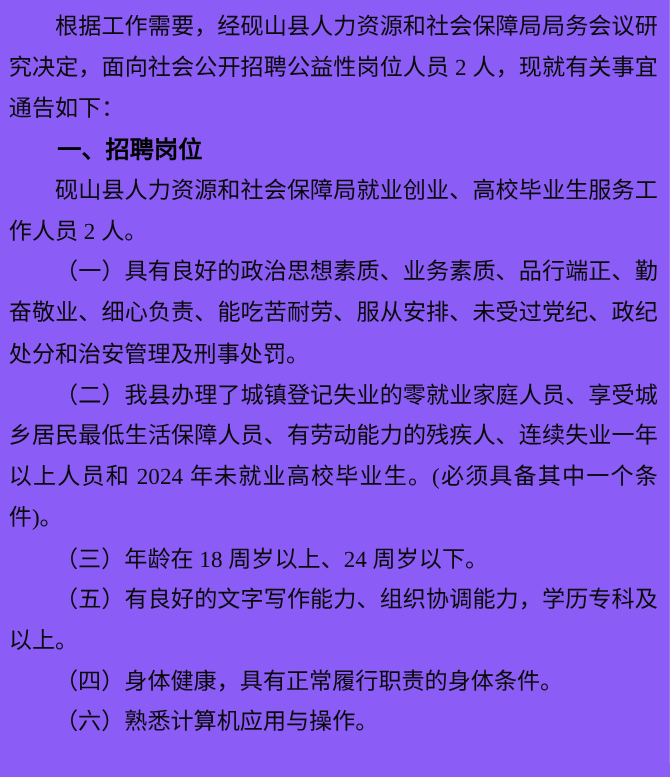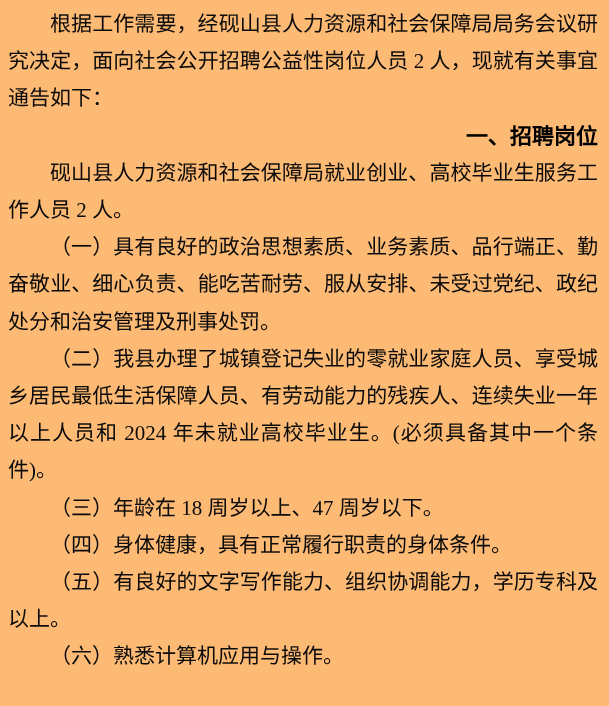--- a/index.html
+++ b/index.html
@@ -10,21 +10,21 @@
   body {
     width: 609px;
     height: 706px;
     overflow: hidden;
   }
   .page {
     box-sizing: border-box;
     width: 609px;
     height: 706px;
     padding: 6px 11px 0 8px;
-    background: #fdba74;
+    background: #8b5cf6;
     color: #0a0a0a;
     font-family: "Liberation Serif", "DejaVu Serif", serif;
     font-size: 21px;
     line-height: 37.2px;
     text-align: justify;
     text-justify: inter-ideograph;
   }
   .page p {
     margin: 0;
     padding: 0;
@@ -32,38 +32,38 @@
   }
   .page h2 {
     margin: 0;
     padding: 0;
     text-indent: 2em;
     font-family: "Liberation Sans", "DejaVu Sans", sans-serif;
     font-weight: 700;
     font-size: 22px;
     line-height: 37.2px;
     color: #000000;
-    text-align: right;
+    text-align: left;
   }
 </style>
 </head>
 <body>
 
 <div class="page">
   <p>根据工作需要，经砚山县人力资源和社会保障局局务会议研究决定，面向社会公开招聘公益性岗位人员 2 人，现就有关事宜通告如下：</p>
 
   <h2>一、招聘岗位</h2>
 
   <p>砚山县人力资源和社会保障局就业创业、高校毕业生服务工作人员 2 人。</p>
 
 
   <p>（一）具有良好的政治思想素质、业务素质、品行端正、勤奋敬业、细心负责、能吃苦耐劳、服从安排、未受过党纪、政纪处分和治安管理及刑事处罚。</p>
 
   <p>（二）我县办理了城镇登记失业的零就业家庭人员、享受城乡居民最低生活保障人员、有劳动能力的残疾人、连续失业一年以上人员和 2024 年未就业高校毕业生。(必须具备其中一个条件)。</p>
 
-  <p>（三）年龄在 18 周岁以上、47 周岁以下。</p>
+  <p>（三）年龄在 18 周岁以上、24 周岁以下。</p>
+
+  <p>（五）有良好的文字写作能力、组织协调能力，学历专科及以上。</p>
 
   <p>（四）身体健康，具有正常履行职责的身体条件。</p>
-
-  <p>（五）有良好的文字写作能力、组织协调能力，学历专科及以上。</p>
 
   <p>（六）熟悉计算机应用与操作。</p>
 </div>
 
 </body></html>

